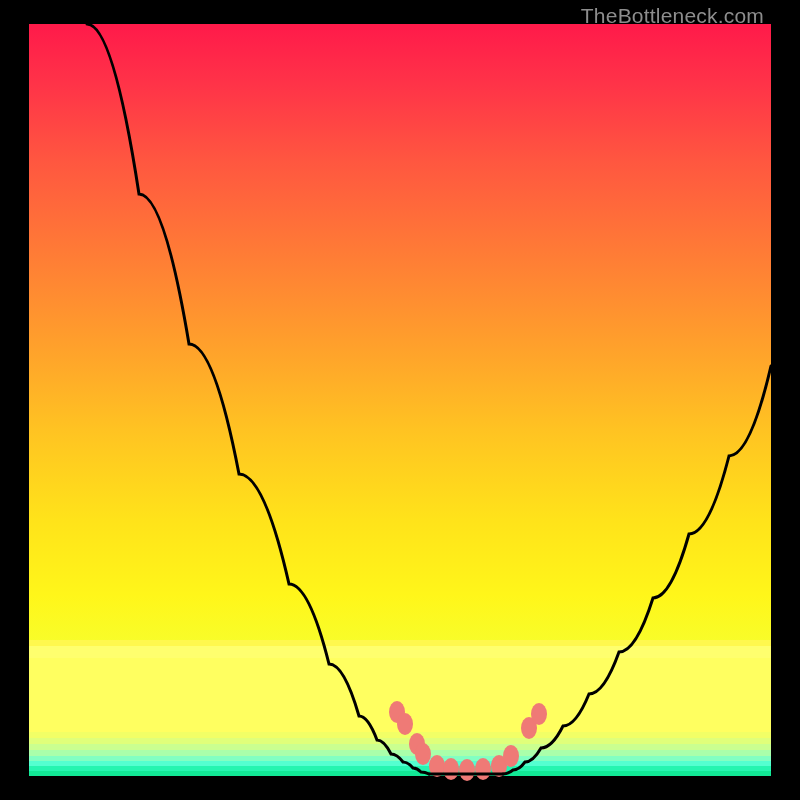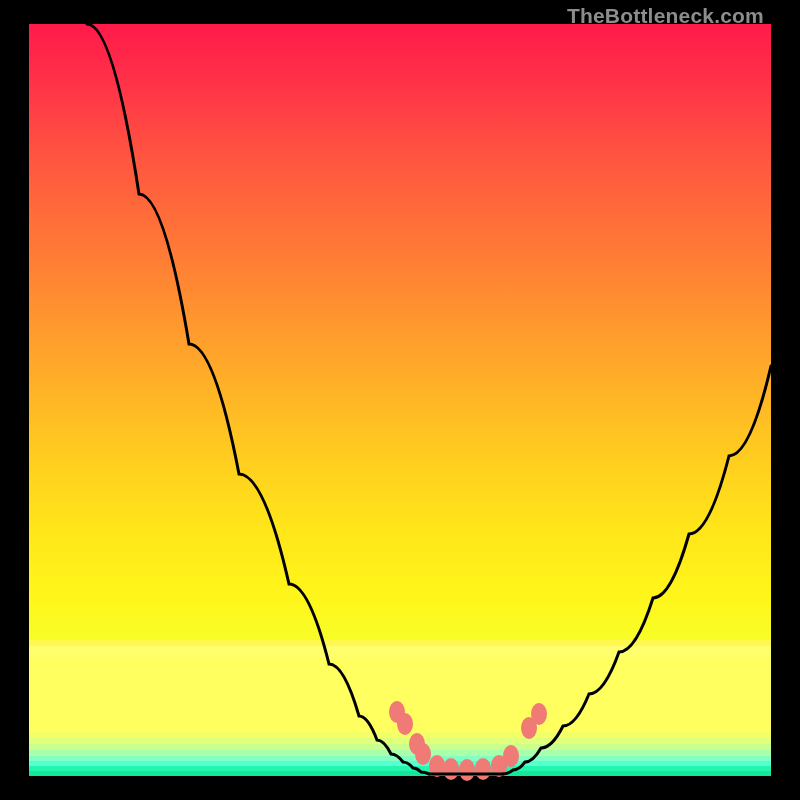--- a/index.html
+++ b/index.html
@@ -37,21 +37,21 @@
     width: 100%;
   }
   .watermark {
     position: absolute;
     top: 4px;
     right: 36px;
     font-family: Arial, Helvetica, sans-serif;
     font-size: 21px;
     color: #8d8d8d;
     letter-spacing: 0.2px;
-    font-weight: 700;
+    font-weight: 400;
   }
   svg.curve {
     position: absolute;
     left: 29px;
     top: 24px;
     width: 742px;
     height: 752px;
     overflow: visible;
   }
 </style>

